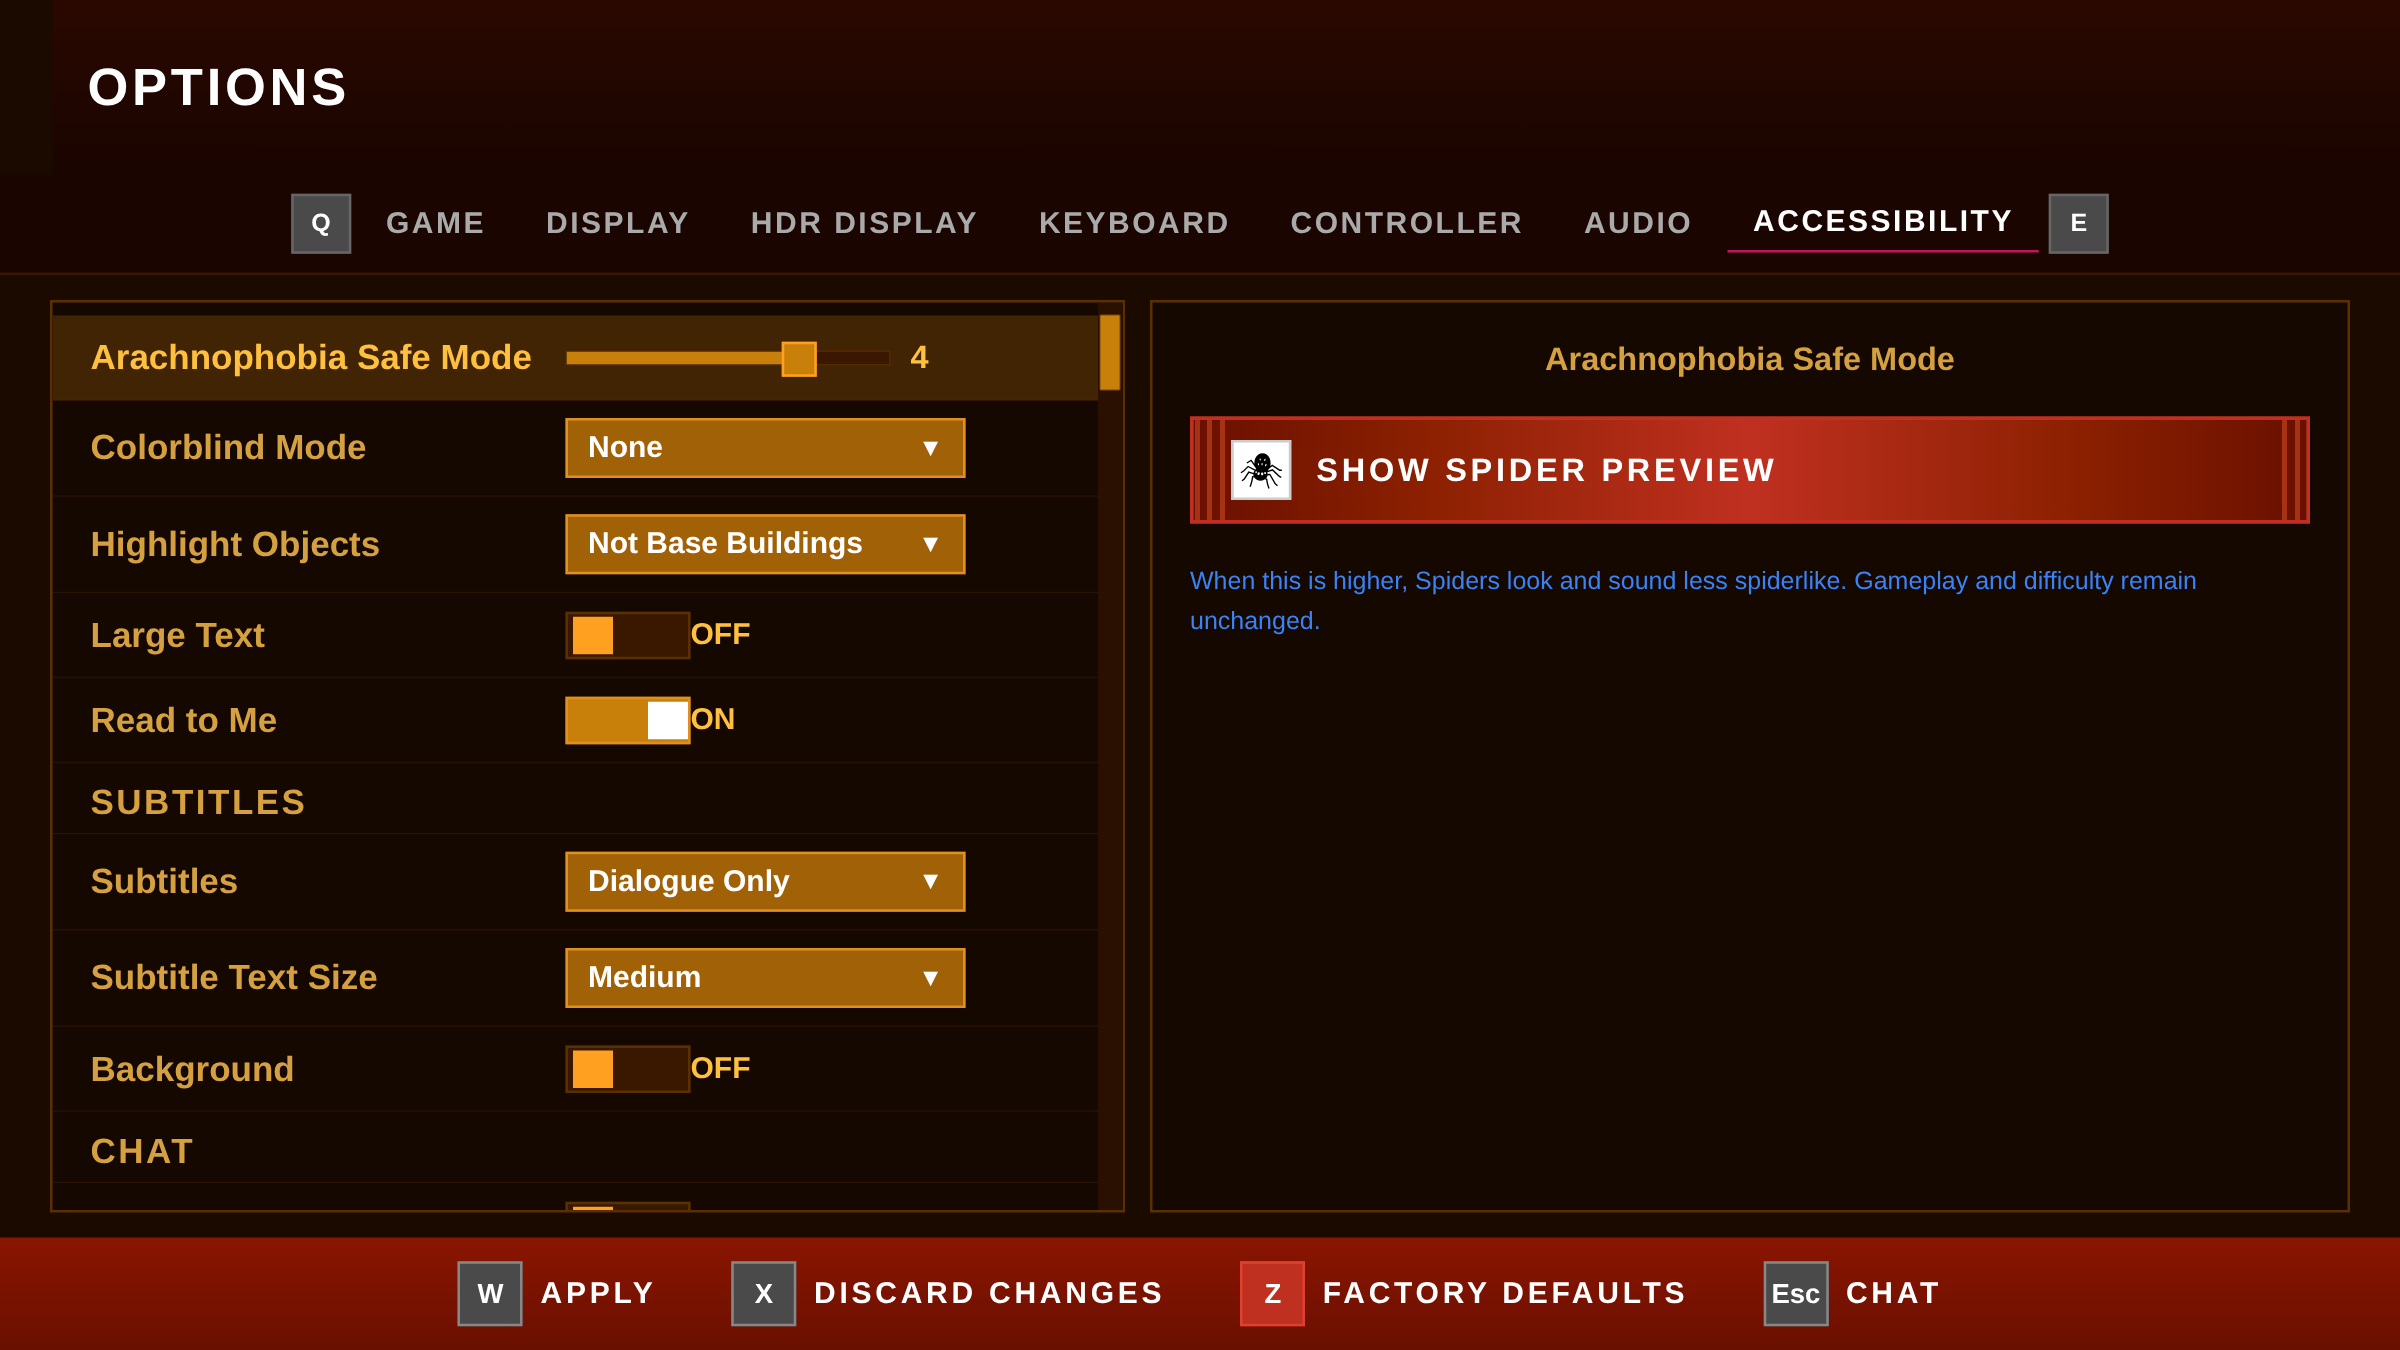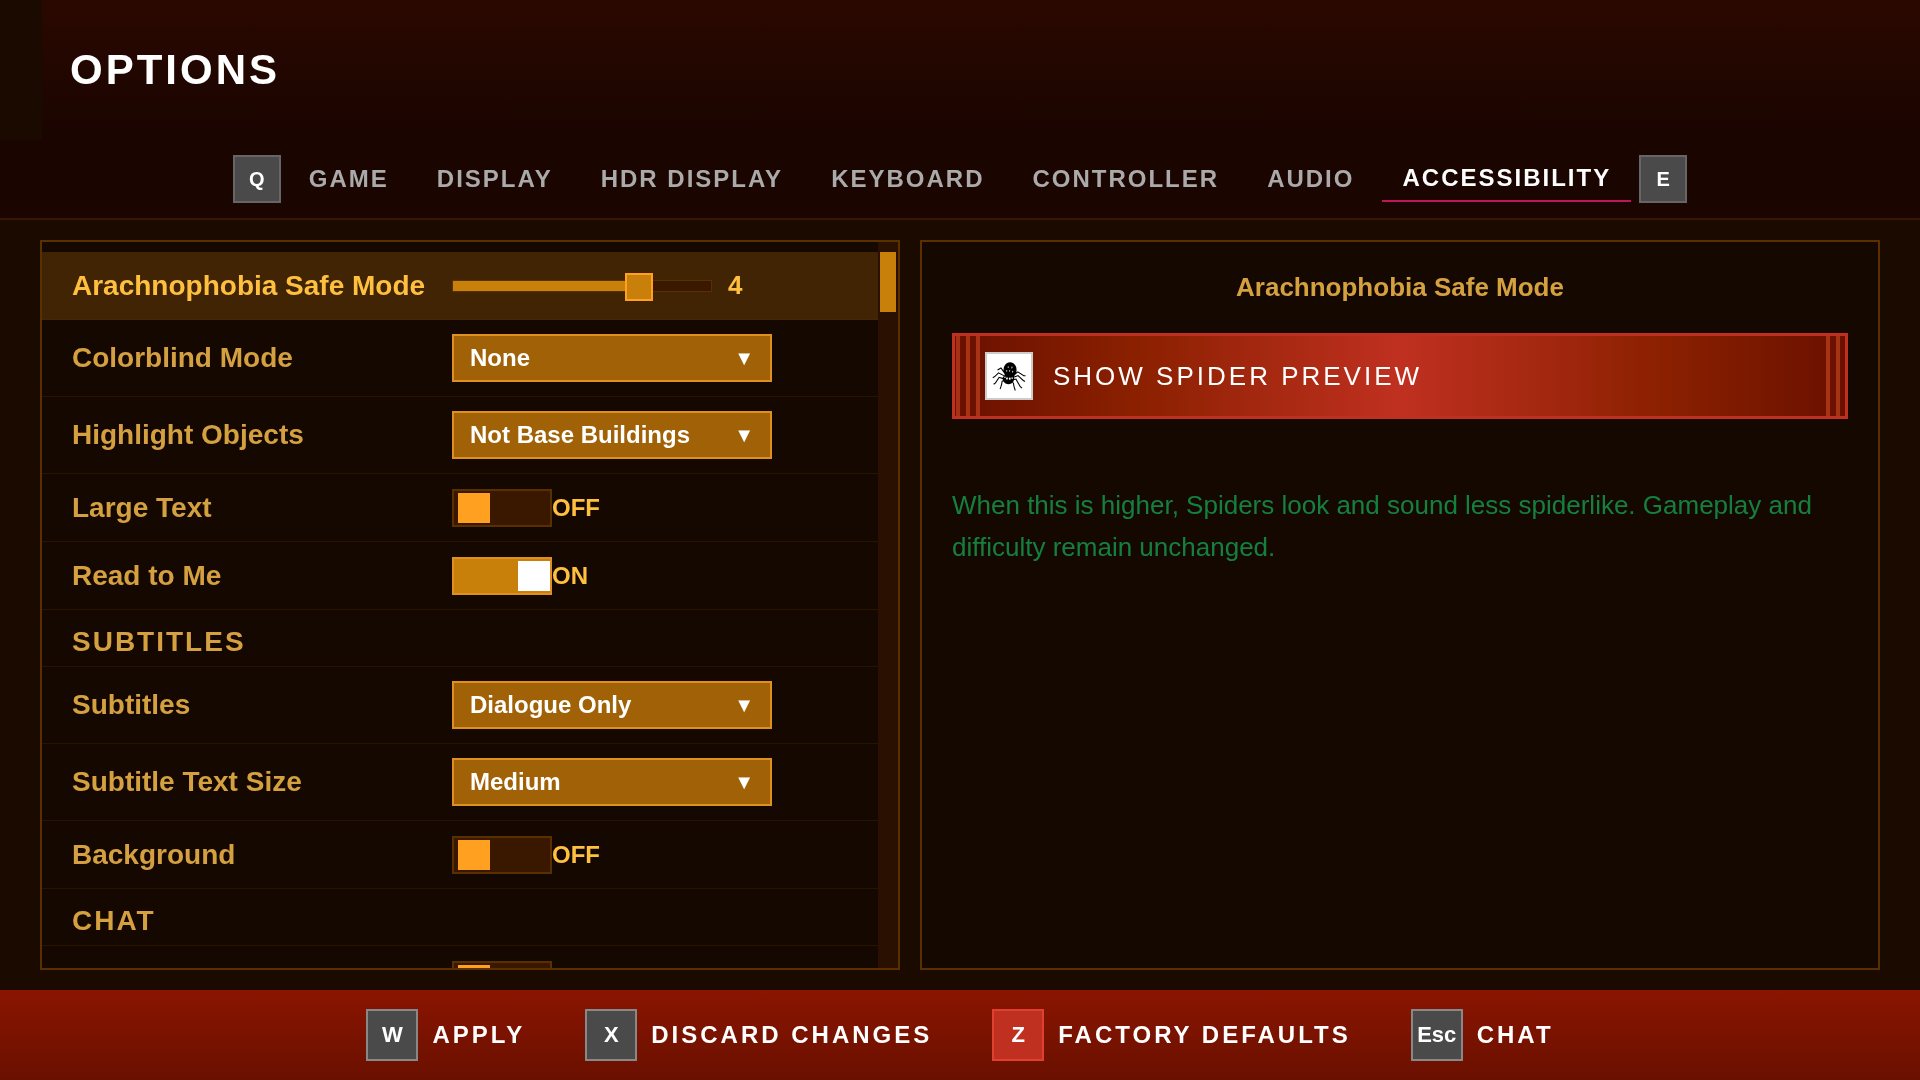--- a/index.html
+++ b/index.html
@@ -334,29 +334,28 @@
       display: flex;
       align-items: center;
       justify-content: center;
       font-size: 28px;
       border: 2px solid #ccc;
     }
 
     .spider-preview-text {
       color: #fff;
       font-size: 26px;
-      font-weight: normal;
+      font-weight: bold;
       letter-spacing: 3px;
     }
 
     .description-text {
-      color: #15803d;
-      font-size: 26px;
+      color: #3b82f6;
+      font-size: 20px;
       line-height: 1.6;
-      margin-top: 36px;
     }
 
     
     .bottom-bar {
       position: absolute;
       bottom: 0;
       width: 100%;
       height: 90px;
       background: linear-gradient(180deg, #8a1500 0%, #6a1000 100%);
       display: flex;

